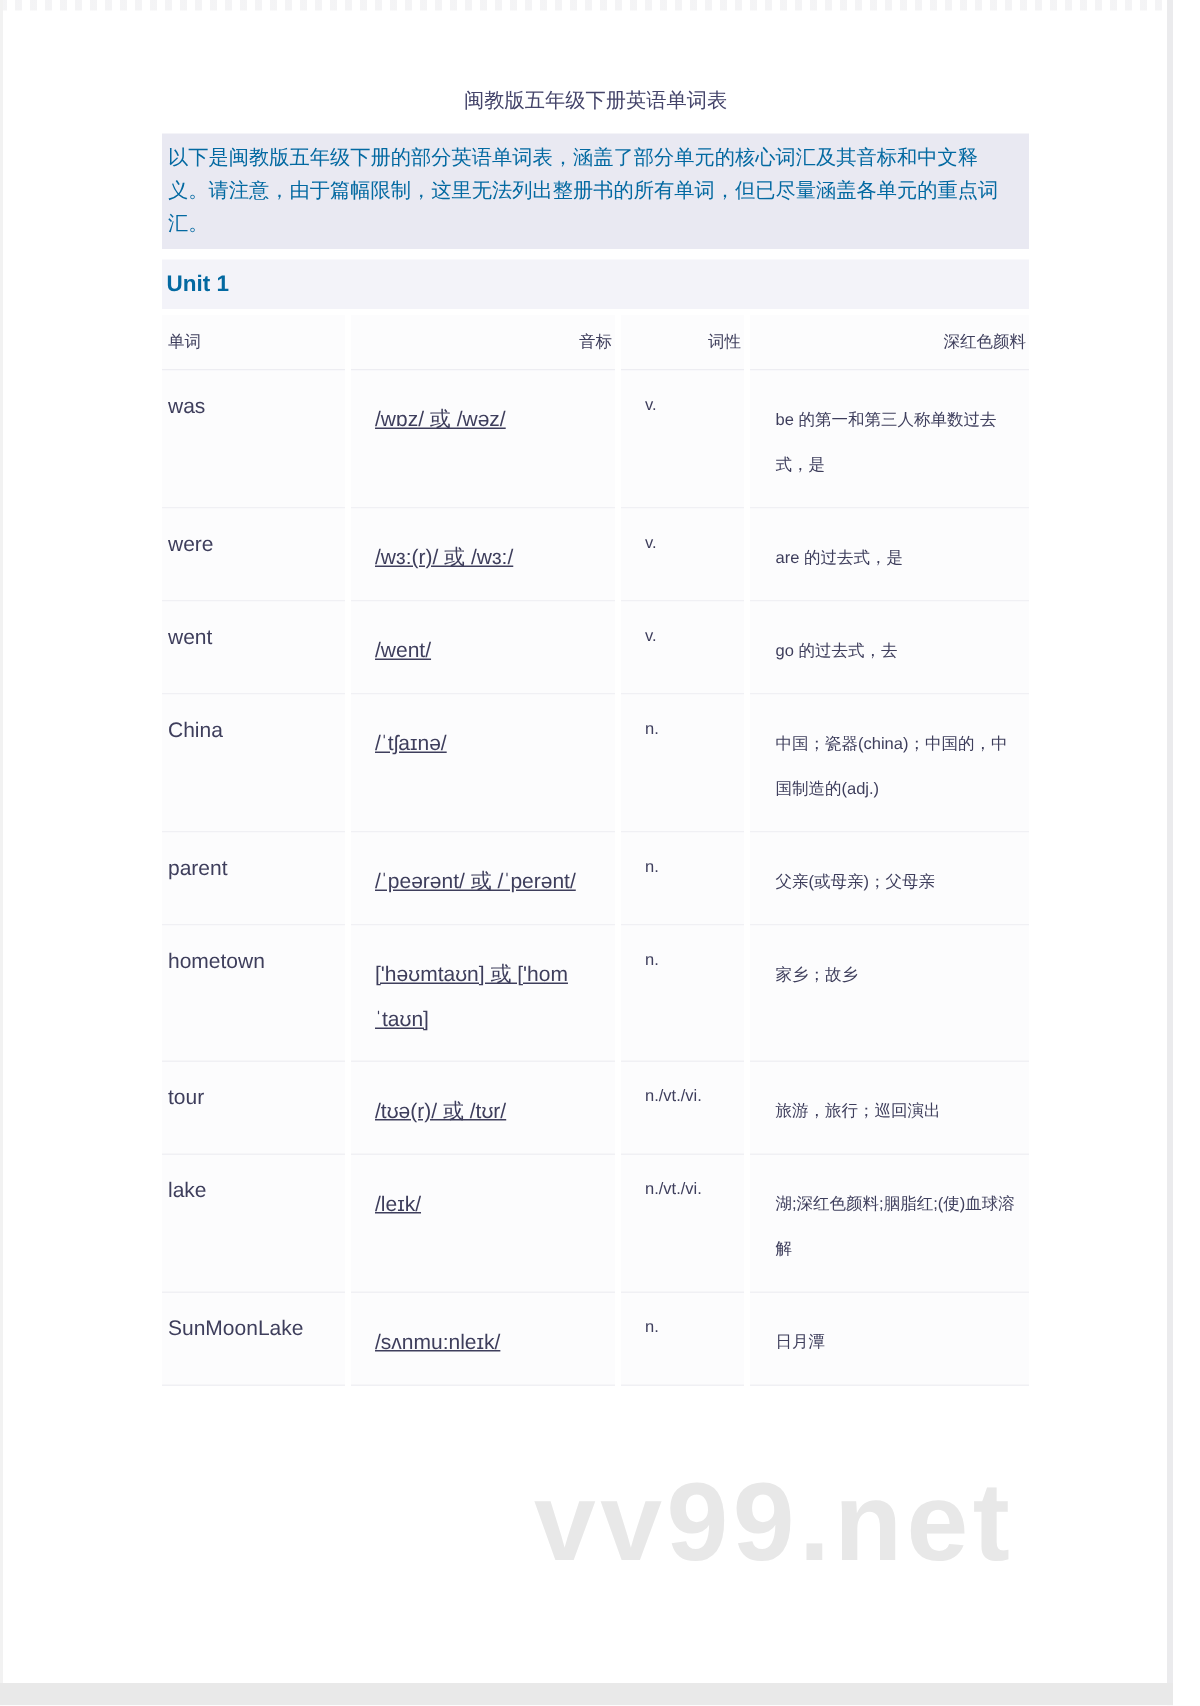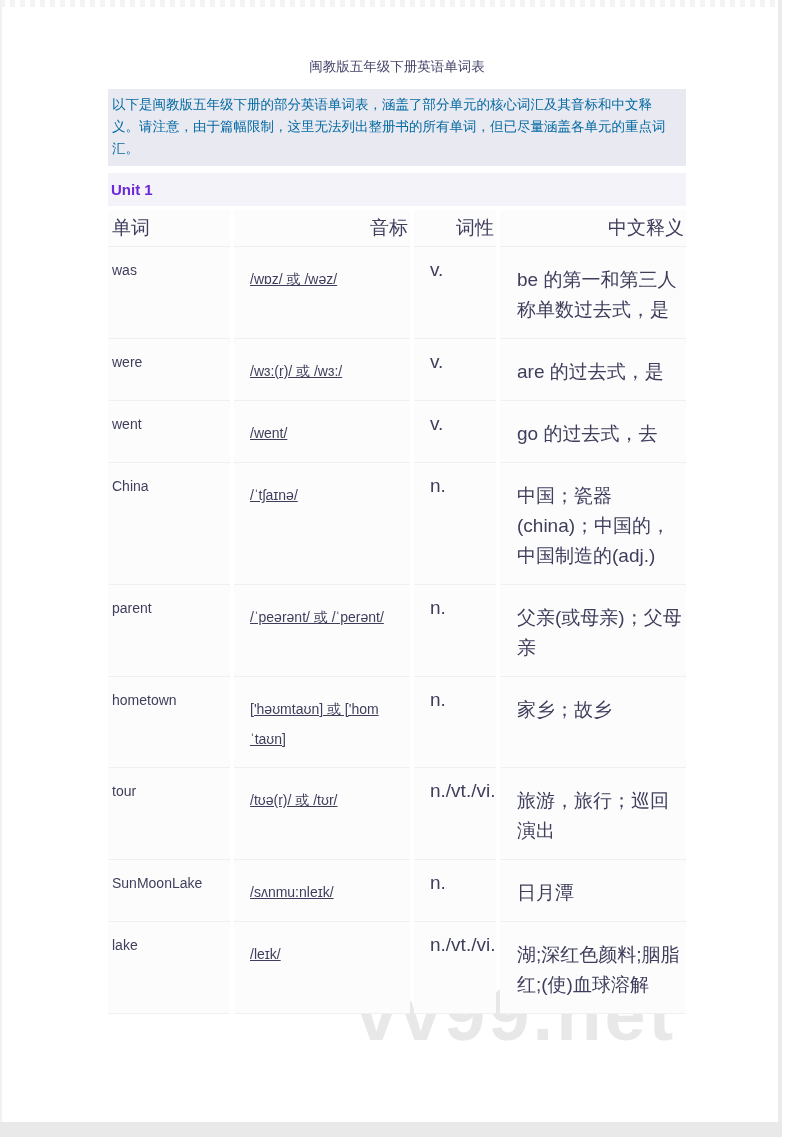--- a/index.html
+++ b/index.html
@@ -59,21 +59,21 @@
   .intro {
     background: #e9e9f2;
     font-size: 13.5px;
     line-height: 22px;
     color: #0369a1;
     padding: 5px 10px 6px 4px;
     margin: 0 0 7px 0;
   }
   .unit-heading {
     background: #f3f3f9;
-    color: #6d28d9;
+    color: #0369a1;
     font-size: 15px;
     font-weight: bold;
     line-height: 19px;
     padding: 7px 8px 7px 3px;
     margin: 0 0 4px 0;
   }
   table.vocab {
     border-collapse: separate;
     border-spacing: 4px 0;
     margin-left: -4px;
@@ -83,21 +83,21 @@
   table.vocab col.c1 { width: 122px; }
   table.vocab col.c2 { width: 176px; }
   table.vocab col.c3 { width: 82px;  }
   table.vocab col.c4 { width: 186px; }
   th, td {
     background: #fcfcfd;
     border-bottom: 1px solid #f0f0f4;
     text-align: left;
     vertical-align: top;
     font-weight: 400;
-    font-size: 19px;
+    font-size: 11px;
     color: #3e3e5c;
     overflow: hidden;
   }
   th {
     padding: 9px 2px 9px 4px;
     line-height: 18px;
     border-bottom: 1px solid #ededf2;
   }
   th.ind, td.ind { padding-left: 16px; text-align: right; }
   td.cell-word { padding: 13px 2px 13px 4px; line-height: 20px; font-size: 14px; }
@@ -129,21 +129,21 @@
           <col class="c1">
           <col class="c2">
           <col class="c3">
           <col class="c4">
         </colgroup>
       <thead>
         <tr>
           <th>单词</th>
           <th class="ind">音标</th>
           <th class="ind">词性</th>
-          <th class="ind">中文释义</th>
+          <th class="ind">深红色颜料</th>
         </tr>
       </thead>
       <tbody>
         <tr>
           <td class="cell-word">was</td>
           <td class="cell-phon">/wɒz/ 或 /wəz/</td>
           <td class="cell-pos">v.</td>
           <td class="cell-mean">be 的第一和第三人称单数过去式，是</td>
         </tr>
         <tr>
@@ -176,30 +176,30 @@
           <td class="cell-pos">n.</td>
           <td class="cell-mean">家乡；故乡</td>
         </tr>
         <tr>
           <td class="cell-word">tour</td>
           <td class="cell-phon">/tʊə(r)/ 或 /tʊr/</td>
           <td class="cell-pos">n./vt./vi.</td>
           <td class="cell-mean">旅游，旅行；巡回演出</td>
         </tr>
         <tr>
-          <td class="cell-word">SunMoonLake</td>
-          <td class="cell-phon">/sʌnmu:nleɪk/</td>
-          <td class="cell-pos">n.</td>
-          <td class="cell-mean">日月潭</td>
-        </tr>
-        <tr>
           <td class="cell-word">lake</td>
           <td class="cell-phon">/leɪk/</td>
           <td class="cell-pos">n./vt./vi.</td>
           <td class="cell-mean">湖;深红色颜料;胭脂红;(使)血球溶解</td>
         </tr>
+        <tr>
+          <td class="cell-word">SunMoonLake</td>
+          <td class="cell-phon">/sʌnmu:nleɪk/</td>
+          <td class="cell-pos">n.</td>
+          <td class="cell-mean">日月潭</td>
+        </tr>
       </tbody>
     </table>
 
   </div>
 
   <div class="edge-bottom"></div>
 </div>
 
 </body></html>

